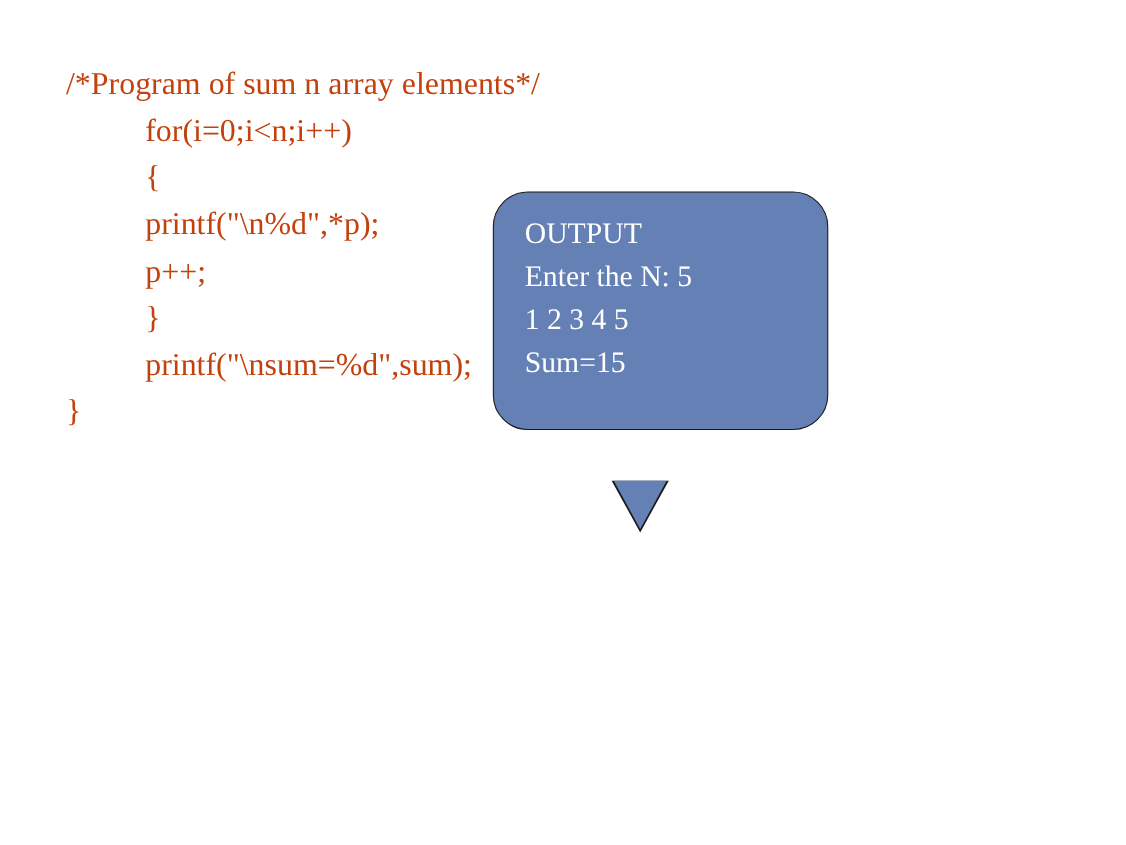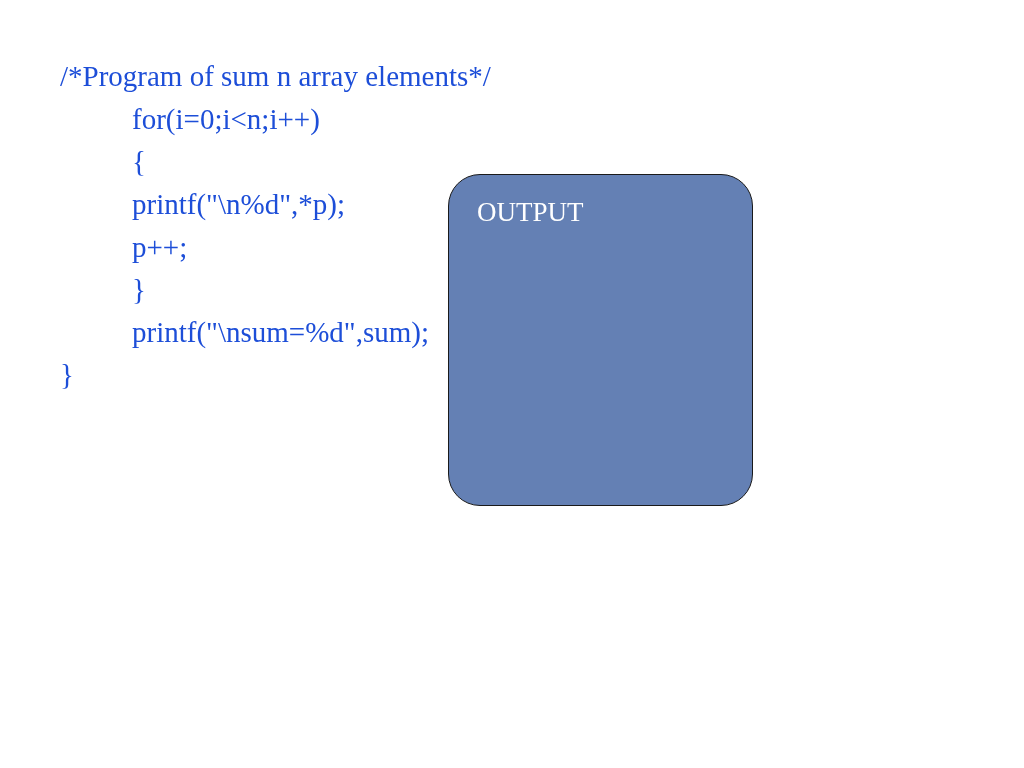--- a/index.html
+++ b/index.html
@@ -12,36 +12,36 @@
       height: 768px;
       background: white;
       font-family: Georgia, 'Times New Roman', serif;
       position: relative;
       overflow: hidden;
     }
     .code-block {
       position: absolute;
       left: 60px;
       top: 55px;
-      color: #1d4ed8;
+      color: #c2410c;
       font-size: 29px;
       line-height: 1.47;
     }
     .code-line {
       white-space: pre;
     }
     .indent-1 {
       padding-left: 72px;
     }
     .callout {
       position: absolute;
       left: 448px;
       top: 174px;
       width: 305px;
-      height: 332px;
+      height: 217px;
       background: #6480b4;
       border: 1.5px solid #1a1a1a;
       border-radius: 32px;
       color: white;
       padding: 18px 28px;
       font-size: 27px;
       line-height: 1.45;
     }
     .callout-tail {
       position: absolute;
@@ -79,13 +79,16 @@
   <div class="code-line indent-1">}</div>
   <div class="code-line indent-1">printf("\nsum=%d",sum);</div>
   <div class="code-line">}</div>
 </div>
 
 <div class="callout-tail-border"></div>
 <div class="callout-tail"></div>
 
 <div class="callout">
   <span class="callout-line">OUTPUT</span>
+  <span class="callout-line">Enter the N: 5</span>
+  <span class="callout-line">1 2 3 4 5</span>
+  <span class="callout-line">Sum=15</span>
 </div>
 
 </body></html>

